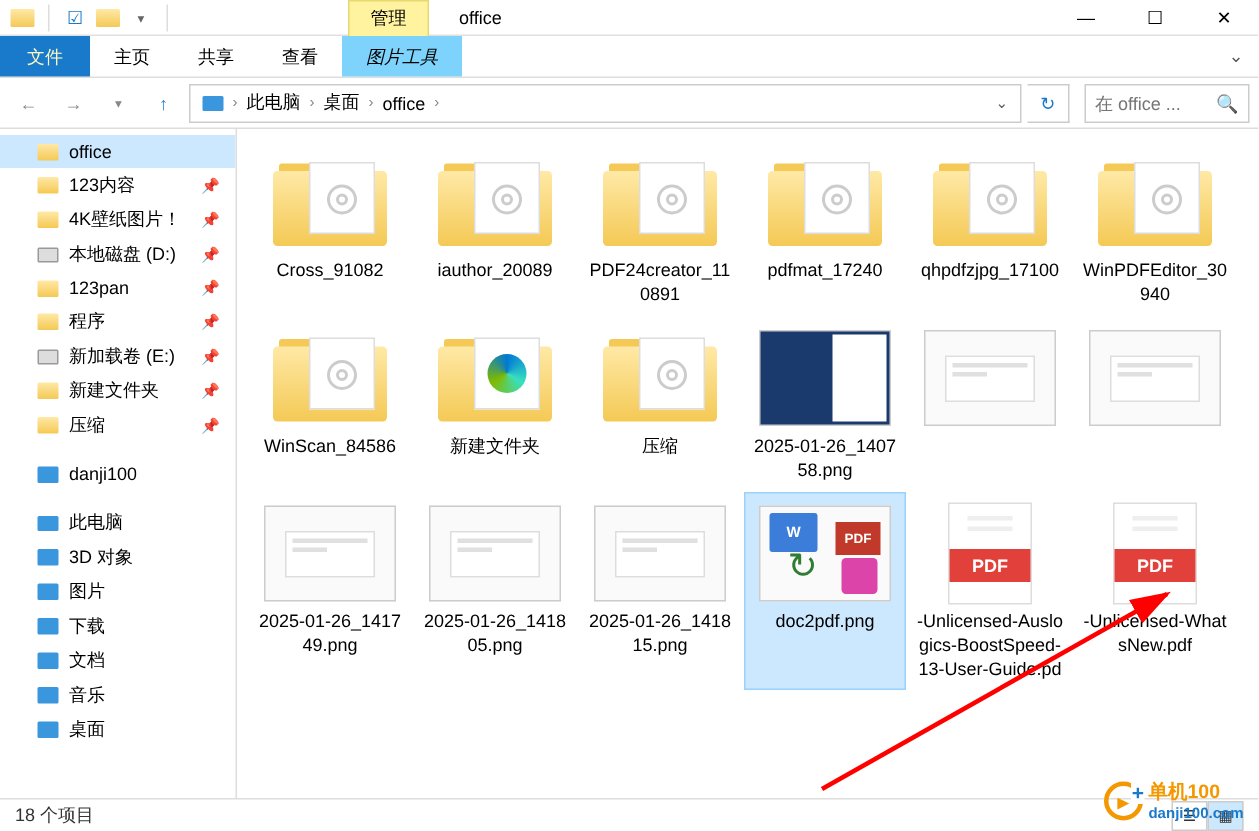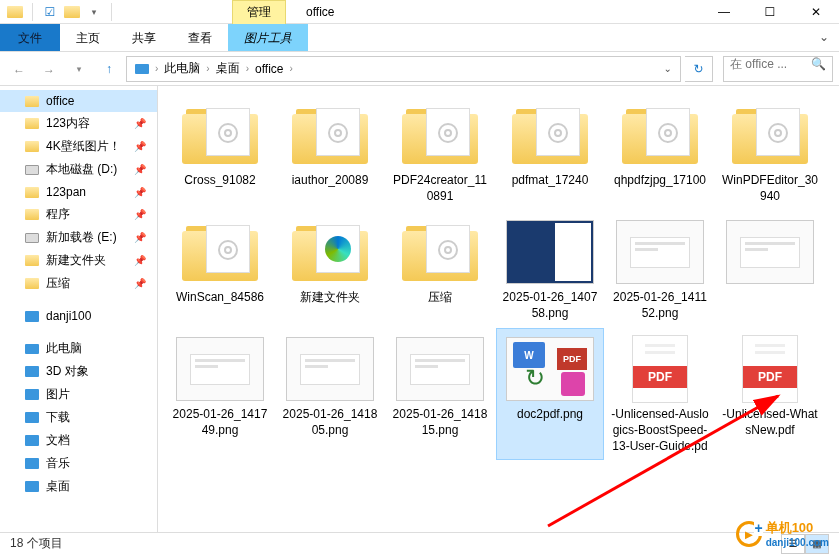--- a/index.html
+++ b/index.html
@@ -12,32 +12,32 @@
 .folder-mini { width: 16px; height: 12px; background: linear-gradient(#ffe9a6, #f4c955); border-radius: 1px; position: relative; }
 .titlebar-divider { width: 1px; height: 18px; background: #ddd; margin: 0 4px; }
 .titlebar-tab { background: #fff3a0; padding: 3px 14px; font-size: 12px; border: 1px solid #e8d870; border-bottom: none; margin-left: 110px; }
 .titlebar-title { margin-left: 20px; font-size: 12px; }
 .titlebar-controls { margin-left: auto; display: flex; }
 .titlebar-btn { width: 46px; height: 24px; display: flex; align-items: center; justify-content: center; font-size: 12px; }
 
 
 .ribbon { height: 28px; background: #fff; display: flex; align-items: stretch; border-bottom: 1px solid #ddd; }
 .ribbon-tab { padding: 6px 16px; font-size: 12px; cursor: pointer; }
-.ribbon-tab.file { background: #1979ca; color: #0f172a; padding: 6px 18px; }
+.ribbon-tab.file { background: #1979ca; color: #fef9c3; padding: 6px 18px; }
 .ribbon-tab.active { background: #7dd3fc; font-style: italic; }
 
 
 .navbar { height: 34px; display: flex; align-items: center; padding: 0 6px; gap: 4px; border-bottom: 1px solid #ddd; }
 .nav-btn { width: 26px; height: 26px; display: flex; align-items: center; justify-content: center; color: #888; border-radius: 2px; }
 .nav-btn.blue { color: #1979ca; }
 .breadcrumb { flex: 1; height: 26px; border: 1px solid #ccc; display: flex; align-items: center; padding: 0 4px; background: #fff; }
 .breadcrumb-seg { padding: 0 4px; display: flex; align-items: center; gap: 4px; }
 .breadcrumb-sep { color: #888; font-size: 10px; padding: 0 2px; }
 .nav-refresh { width: 28px; height: 26px; border: 1px solid #ccc; border-left: none; display: flex; align-items: center; justify-content: center; color: #1979ca; }
-.searchbox { width: 110px; height: 26px; border: 1px solid #ccc; margin-left: 6px; display: flex; align-items: flex-start; padding: 0 6px; color: #888; gap: 4px; }
+.searchbox { width: 110px; height: 26px; border: 1px solid #ccc; margin-left: 6px; display: flex; align-items: center; padding: 0 6px; color: #888; gap: 4px; }
 .searchbox input { border: none; outline: none; width: 100%; font-size: 12px; color: #333; }
 
 
 .main { display: flex; height: calc(554px - 24px - 28px - 34px - 22px); }
 
 
 .tree { width: 158px; border-right: 1px solid #ddd; overflow-y: auto; padding-top: 4px; }
 .tree-item { display: flex; align-items: center; padding: 3px 0 3px 24px; gap: 6px; cursor: pointer; }
 .tree-item.selected { background: #cce8ff; }
 .tree-pin { margin-left: auto; margin-right: 10px; color: #888; font-size: 10px; }
@@ -400,21 +400,20 @@
       </div>
       <div class="file-item">
         <div class="file-thumb">
           <div class="thumb-image">
             <div style="width:70%;height:50%;border:1px solid #ddd;background:#fff;position:relative">
               <div style="position:absolute;left:4px;top:4px;right:4px;height:3px;background:#e0e0e0"></div>
               <div style="position:absolute;left:4px;top:10px;width:40%;height:3px;background:#e0e0e0"></div>
             </div>
           </div>
         </div>
-        <div class="file-name">2025-01-26_141152.png</div>
       </div>
       <div class="file-item">
         <div class="file-thumb">
           <div class="thumb-image">
             <div style="width:70%;height:50%;border:1px solid #ddd;background:#fff;position:relative">
               <div style="position:absolute;left:4px;top:4px;right:4px;height:3px;background:#e0e0e0"></div>
               <div style="position:absolute;left:4px;top:10px;width:40%;height:3px;background:#e0e0e0"></div>
             </div>
           </div>
         </div>

